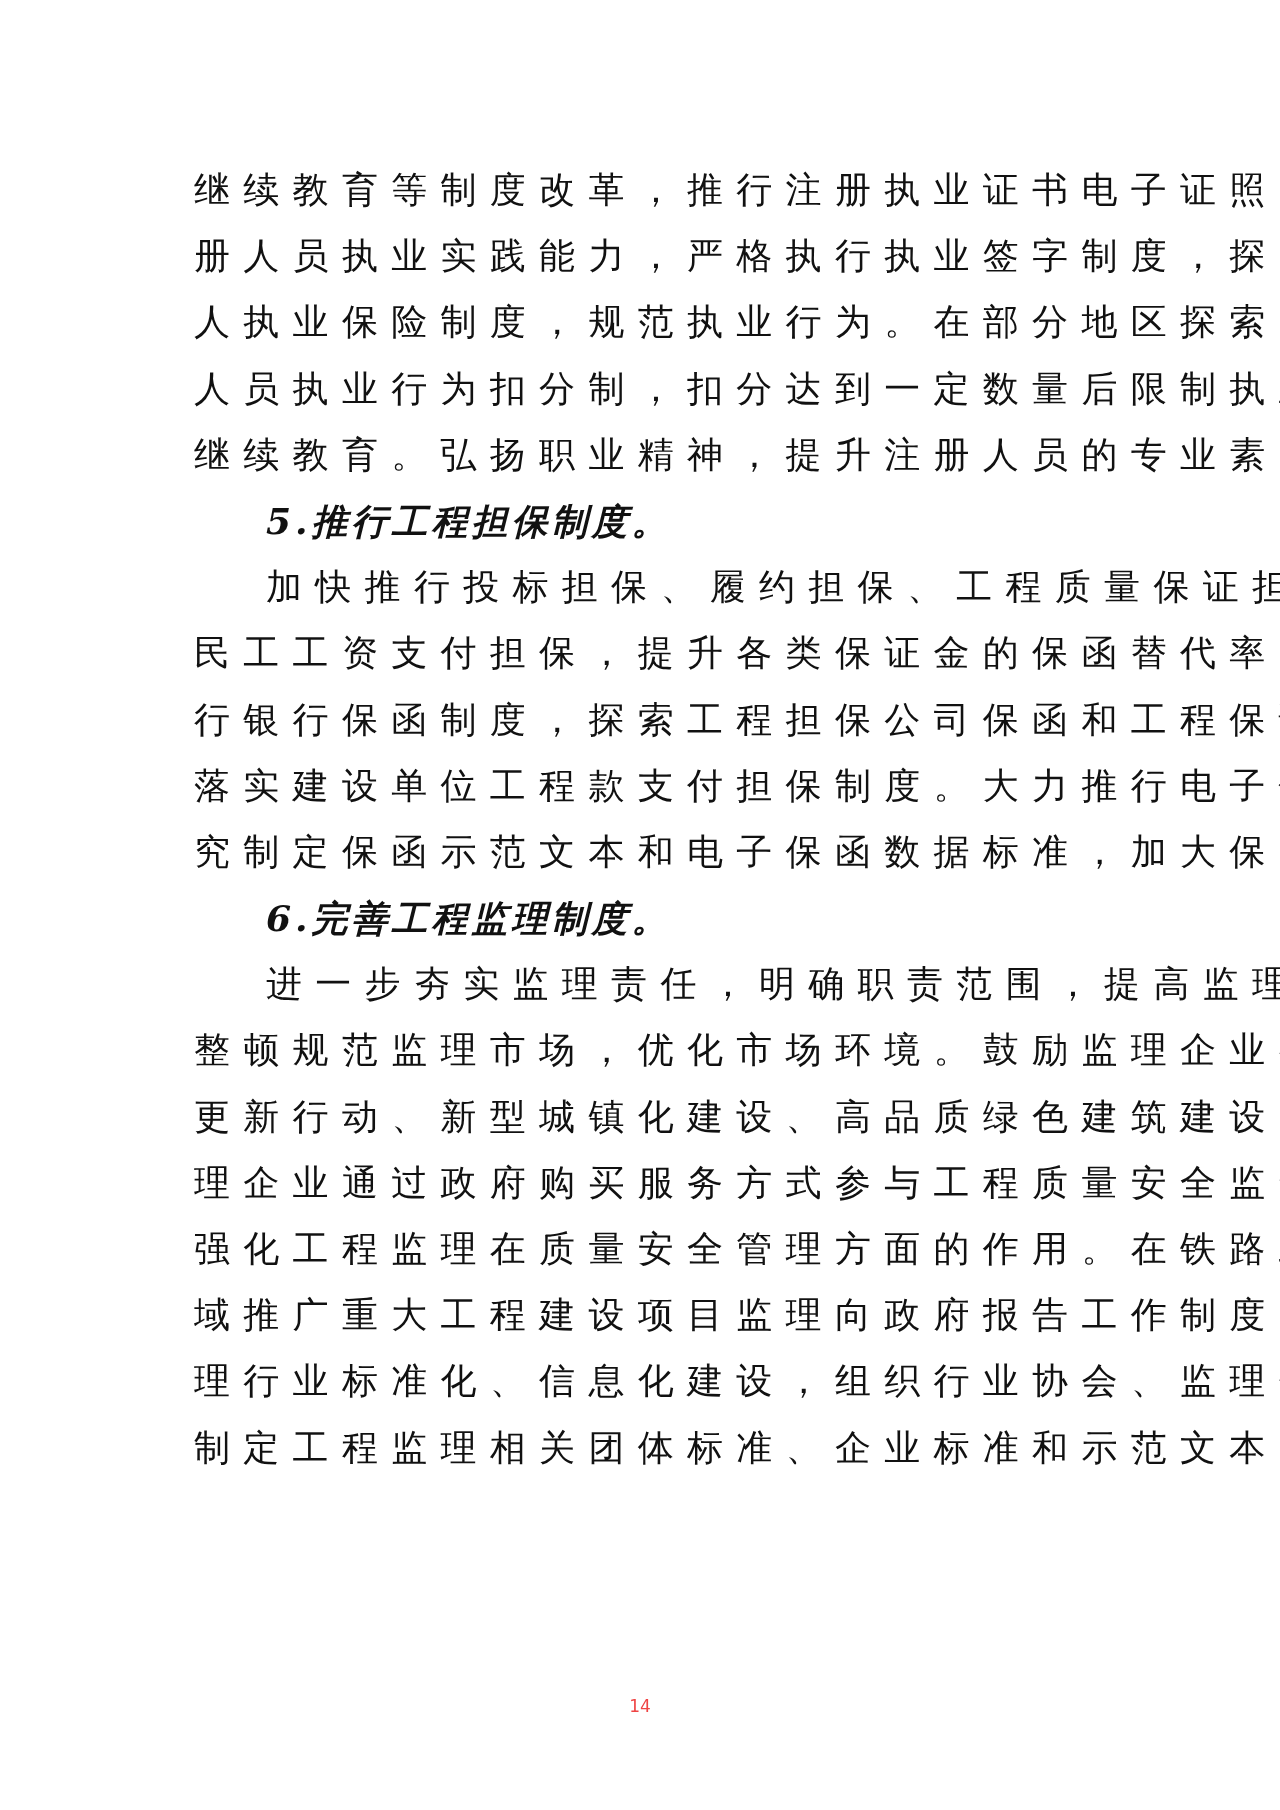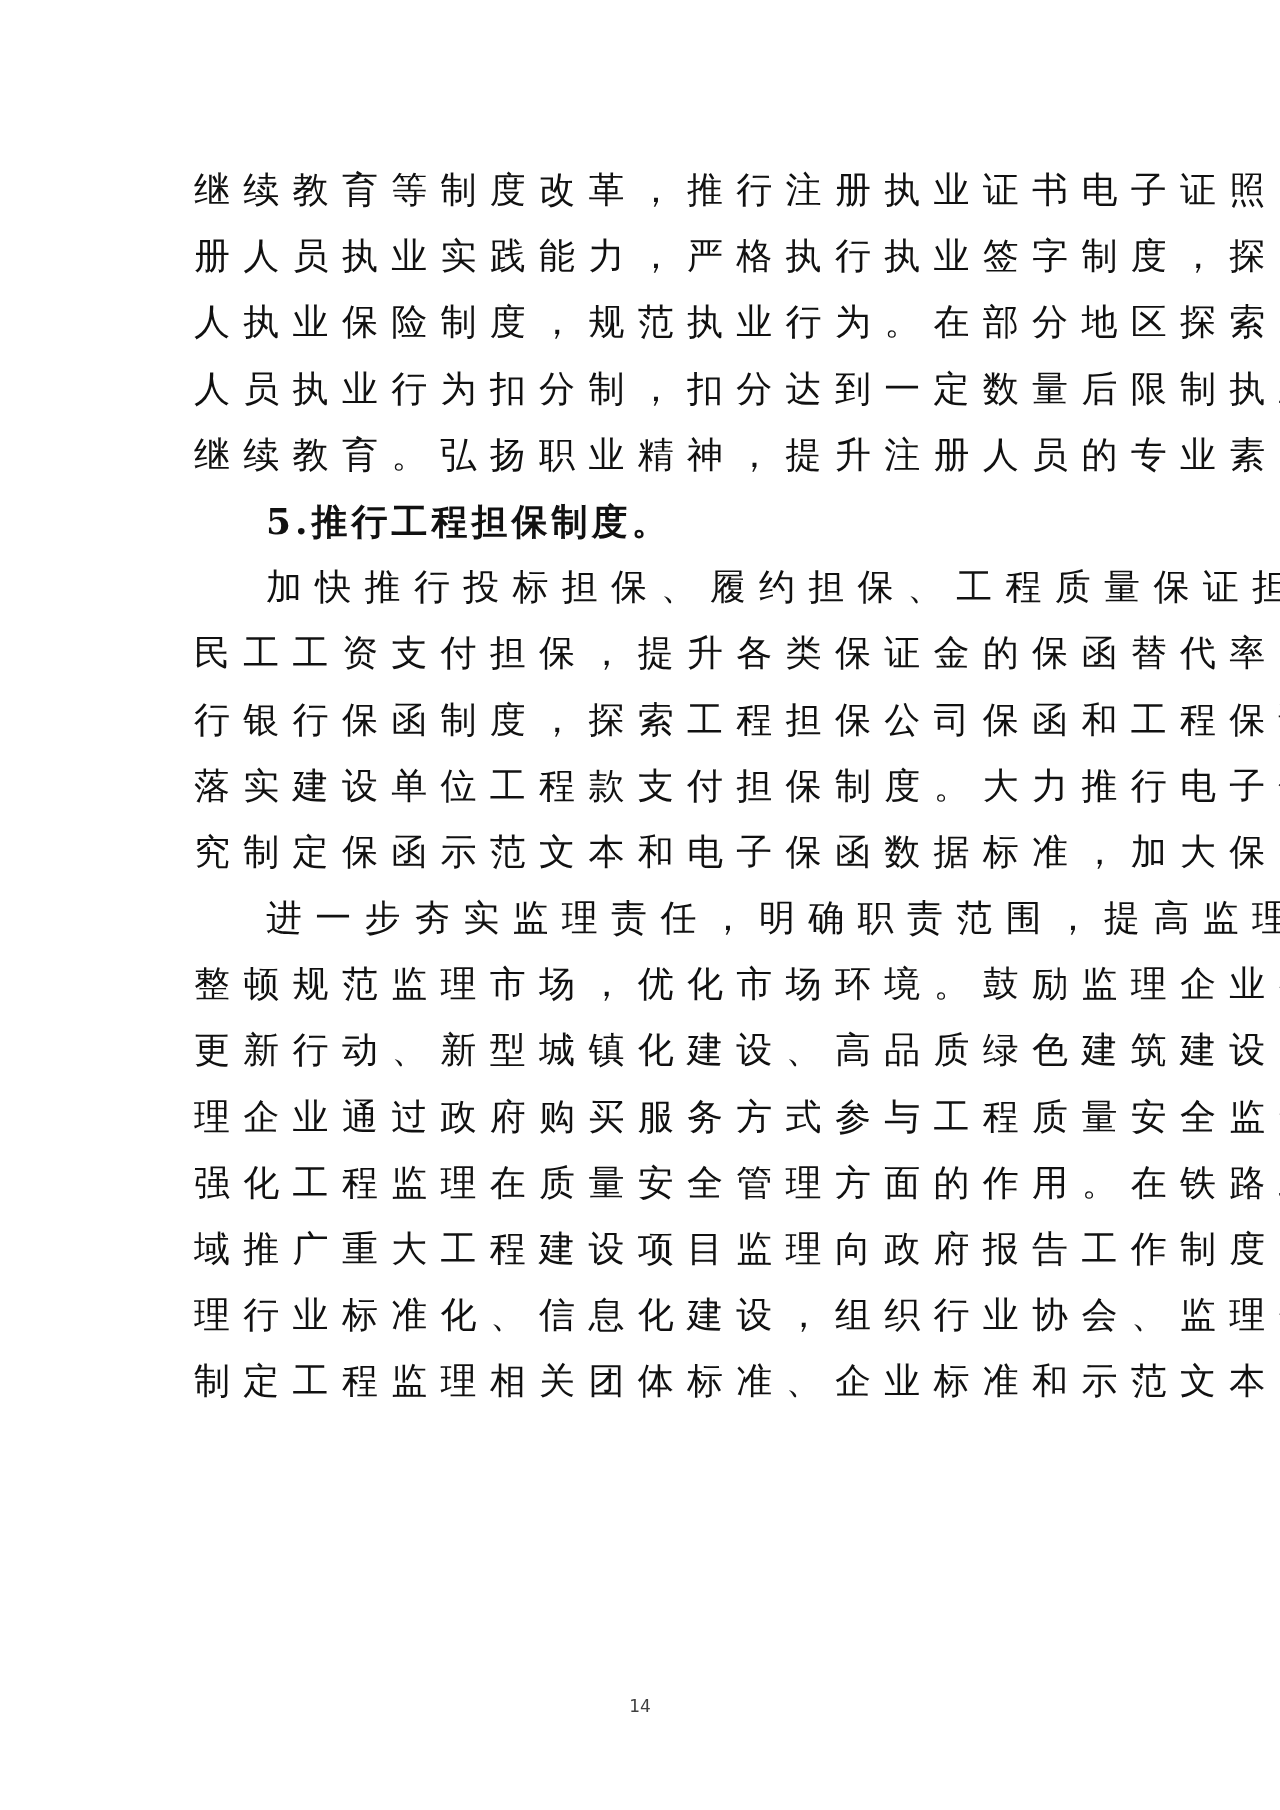--- a/index.html
+++ b/index.html
@@ -36,30 +36,31 @@
       letter-spacing: 13.3px;
       white-space: nowrap;
       overflow: visible;
     }
     .indent {
       padding-left: 72px;
     }
     .heading {
       font-weight: bold;
       letter-spacing: 4px;
+      font-style: italic;
     }
     .page-number {
       position: absolute;
       left: 0;
       width: 1280px;
       top: 1696px;
       text-align: center;
       font-family: "DejaVu Sans", sans-serif;
       font-size: 17px;
-      color: #404040;
+      color: #ef4444;
     }
   </style>
 </head>
 <body>
 
 <div class="page">
   <div class="content">
 
     <div class="line">继续教育等制度改革，推行注册执业证书电子证照。提高注</div>
     <div class="line">册人员执业实践能力，严格执行执业签字制度，探索建立个</div>
@@ -68,20 +69,21 @@
     <div class="line">继续教育。弘扬职业精神，提升注册人员的专业素养和社会</div>
 
     <div class="line indent heading">5.推行工程担保制度。</div>
 
     <div class="line indent">加快推行投标担保、履约担保、工程质量保证担保和农</div>
     <div class="line">民工工资支付担保，提升各类保证金的保函替代率。加快推</div>
     <div class="line">行银行保函制度，探索工程担保公司保函和工程保证保险。</div>
     <div class="line">落实建设单位工程款支付担保制度。大力推行电子保函，研</div>
     <div class="line">究制定保函示范文本和电子保函数据标准，加大保函信息公</div>
 
+    <div class="line indent heading">6.完善工程监理制度。</div>
 
     <div class="line indent">进一步夯实监理责任，明确职责范围，提高监理能力，</div>
     <div class="line">整顿规范监理市场，优化市场环境。鼓励监理企业参与城市</div>
     <div class="line">更新行动、新型城镇化建设、高品质绿色建筑建设。鼓励监</div>
     <div class="line">理企业通过政府购买服务方式参与工程质量安全监督检查，</div>
     <div class="line">强化工程监理在质量安全管理方面的作用。在铁路工程等领</div>
     <div class="line">域推广重大工程建设项目监理向政府报告工作制度。推进监</div>
     <div class="line">理行业标准化、信息化建设，组织行业协会、监理企业研究</div>
     <div class="line">制定工程监理相关团体标准、企业标准和示范文本，推进 BIM</div>
 

